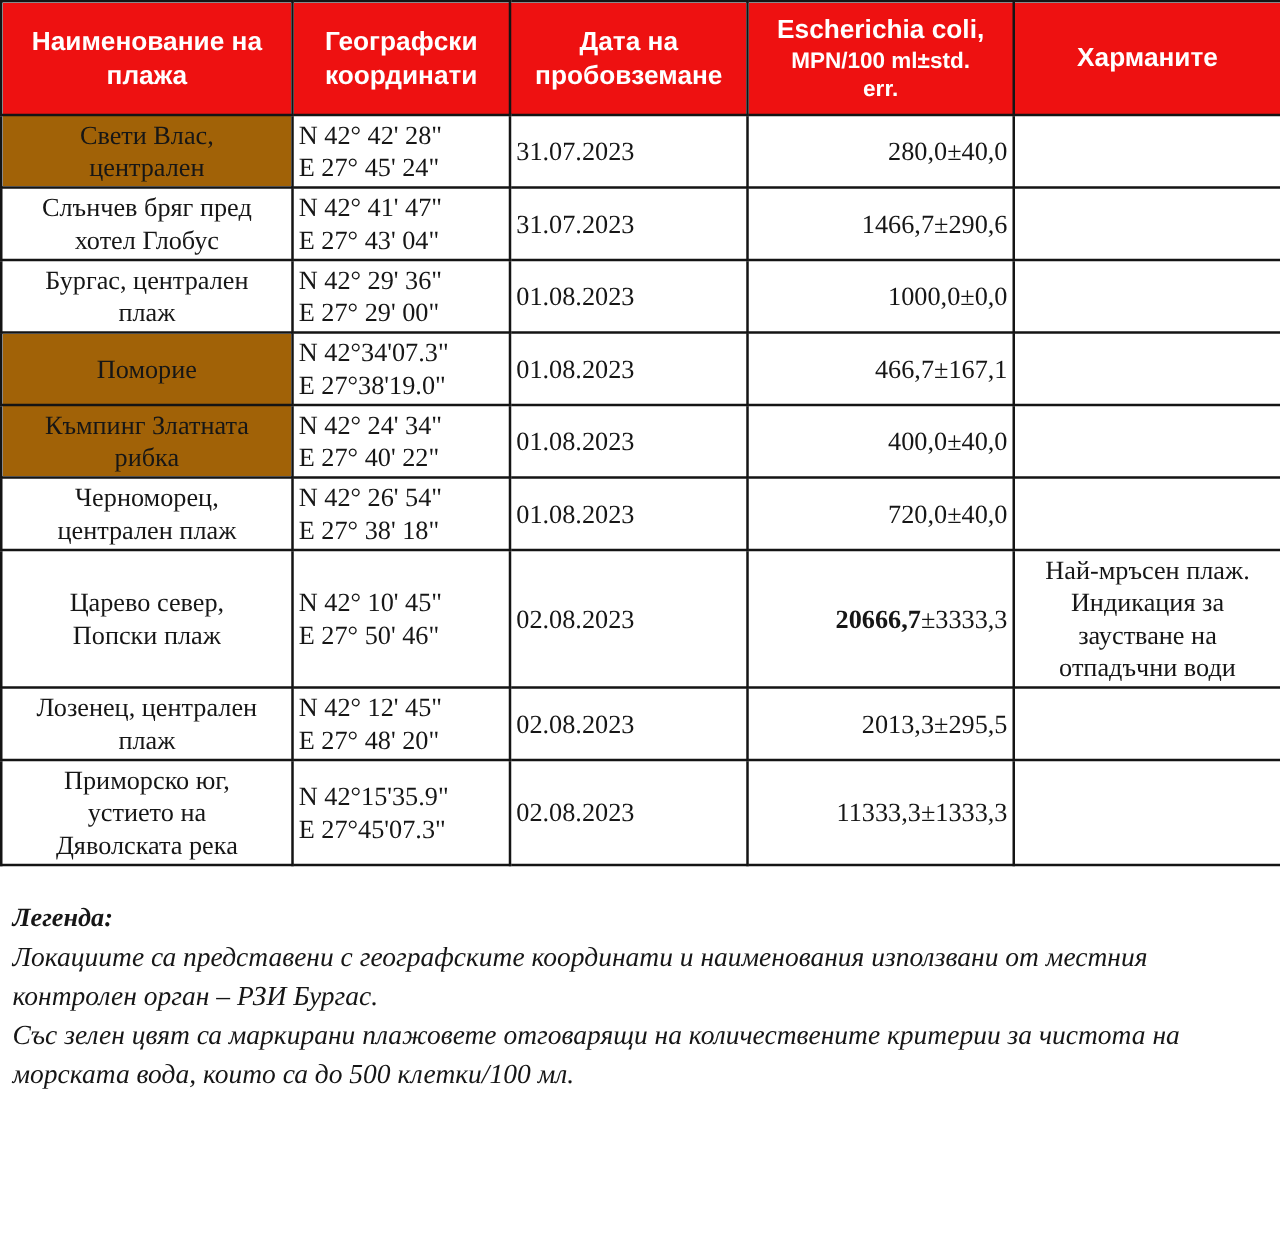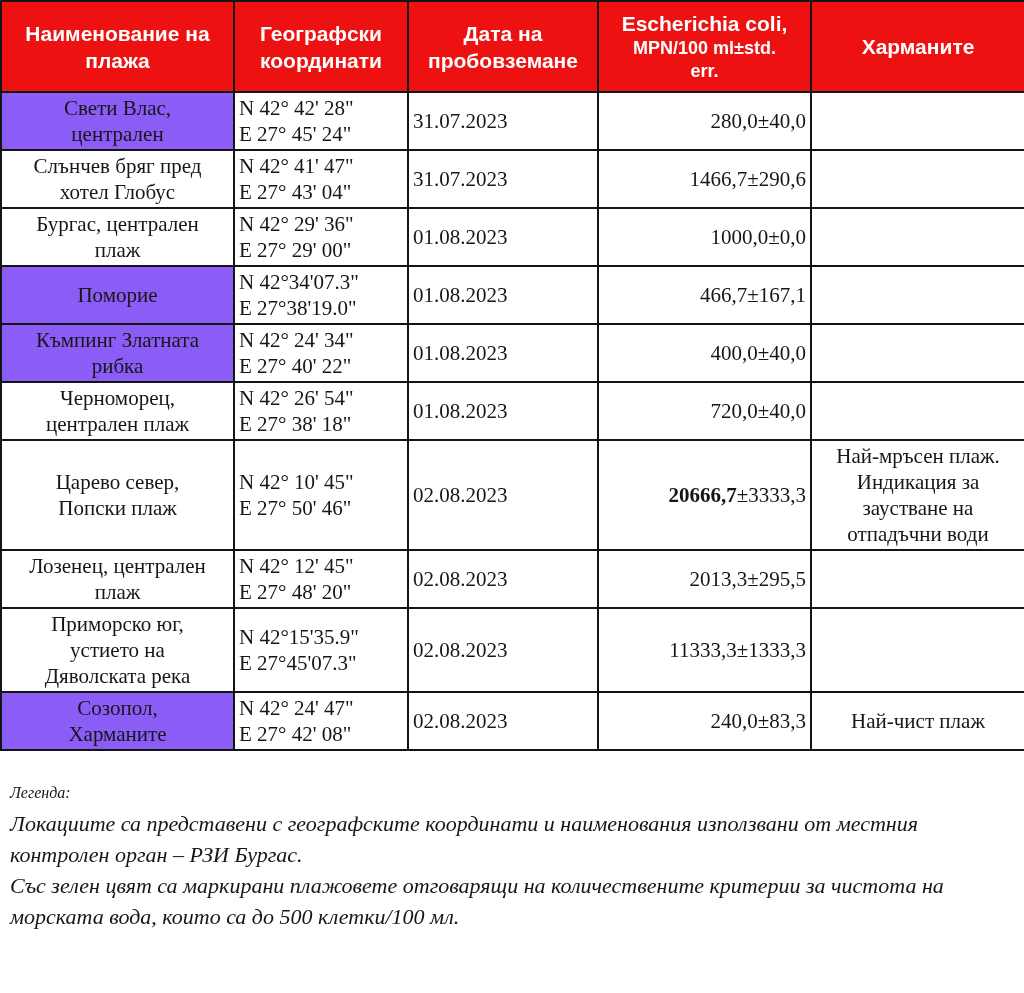--- a/index.html
+++ b/index.html
@@ -40,40 +40,40 @@
     line-height: 23px;
   }
   
   table.wq tbody tr { height: 57px; }
   table.wq tbody td {
     font-size: 21px;
     line-height: 26px;
     padding: 2px 4px;
   }
   td.cell-name  { text-align: center; }
-  td.cell-name.green { background: #8b5cf6; }
+  td.cell-name.green { background: #a16207; }
   td.cell-coords { text-align: left; padding-left: 10px; }
   td.cell-date  { text-align: left; }
   td.cell-value { text-align: right; padding-right: 14px; font-size: 22px; }
   td.cell-value .val-bold { font-weight: bold; }
   td.cell-note  { text-align: center; font-size: 20px; line-height: 25px; padding-left: 8px; padding-right: 6px; }
   .squiggle {
     text-decoration: underline wavy #E00000 1.5px;
     text-underline-offset: 4px;
   }
   
   .legend {
     margin: 26px 12px 0 10px;
     font-size: 22px;
     line-height: 31px;
   }
   .legend-title {
-    font-weight: normal;
+    font-weight: bold;
     font-style: normal;
-    font-size: 16px;
+    font-size: 21px;
     margin: 0 0 2px 0;
   }
   .legend p {
     margin: 0;
     font-style: italic;
   }
 </style>
 </head>
 <body>
 
@@ -155,27 +155,20 @@
         <td class="cell-value">2013,3±295,5</td>
         <td class="cell-note"></td>
       </tr>
       <tr>
         <td class="cell-name">Приморско юг,<br>устието на<br>Дяволската река</td>
         <td class="cell-coords">N 42°15'35.9"<br>E 27°45'07.3"</td>
         <td class="cell-date">02.08.2023</td>
         <td class="cell-value">11333,3±1333,3</td>
         <td class="cell-note"></td>
       </tr>
-      <tr>
-        <td class="cell-name green">Созопол,<br>Харманите</td>
-        <td class="cell-coords">N 42° 24' 47"<br>E 27° 42' 08"</td>
-        <td class="cell-date">02.08.2023</td>
-        <td class="cell-value">240,0±83,3</td>
-        <td class="cell-note">Най-чист плаж</td>
-      </tr>
     </tbody>
 </table>
 
 <div class="legend">
   <p class="legend-title">Легенда:</p>
   <p>Локациите са представени с географските координати и наименования използвани от местния контролен орган – РЗИ Бургас.</p>
   <p>Със зелен цвят са маркирани плажовете отговарящи на количествените критерии за чистота на морската вода, които са до 500 клетки/100 мл.</p>
   <p></p>
 </div>
 

